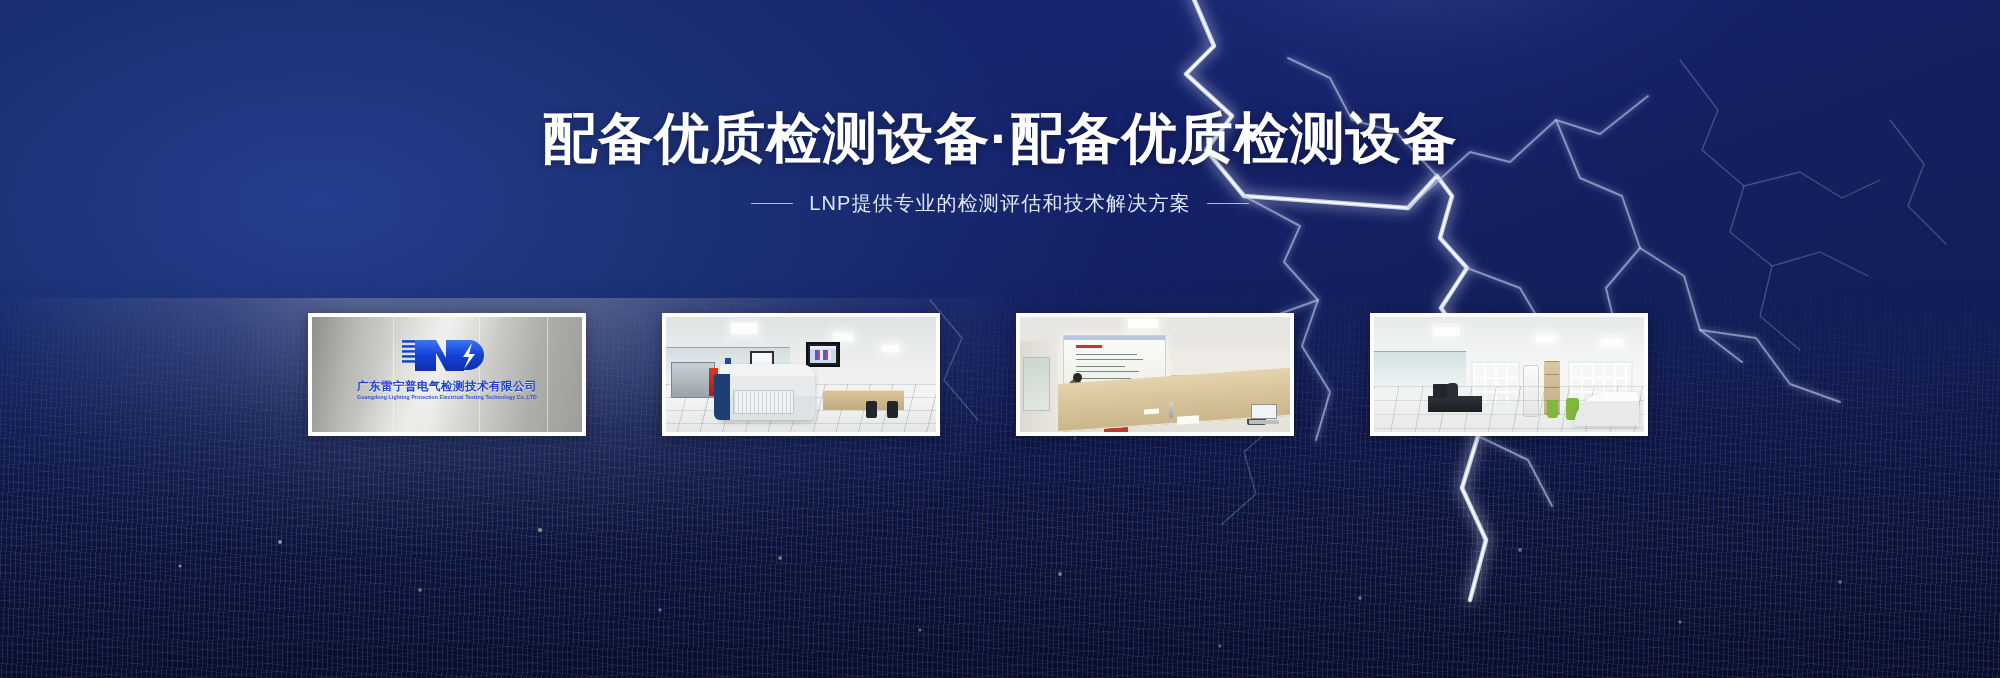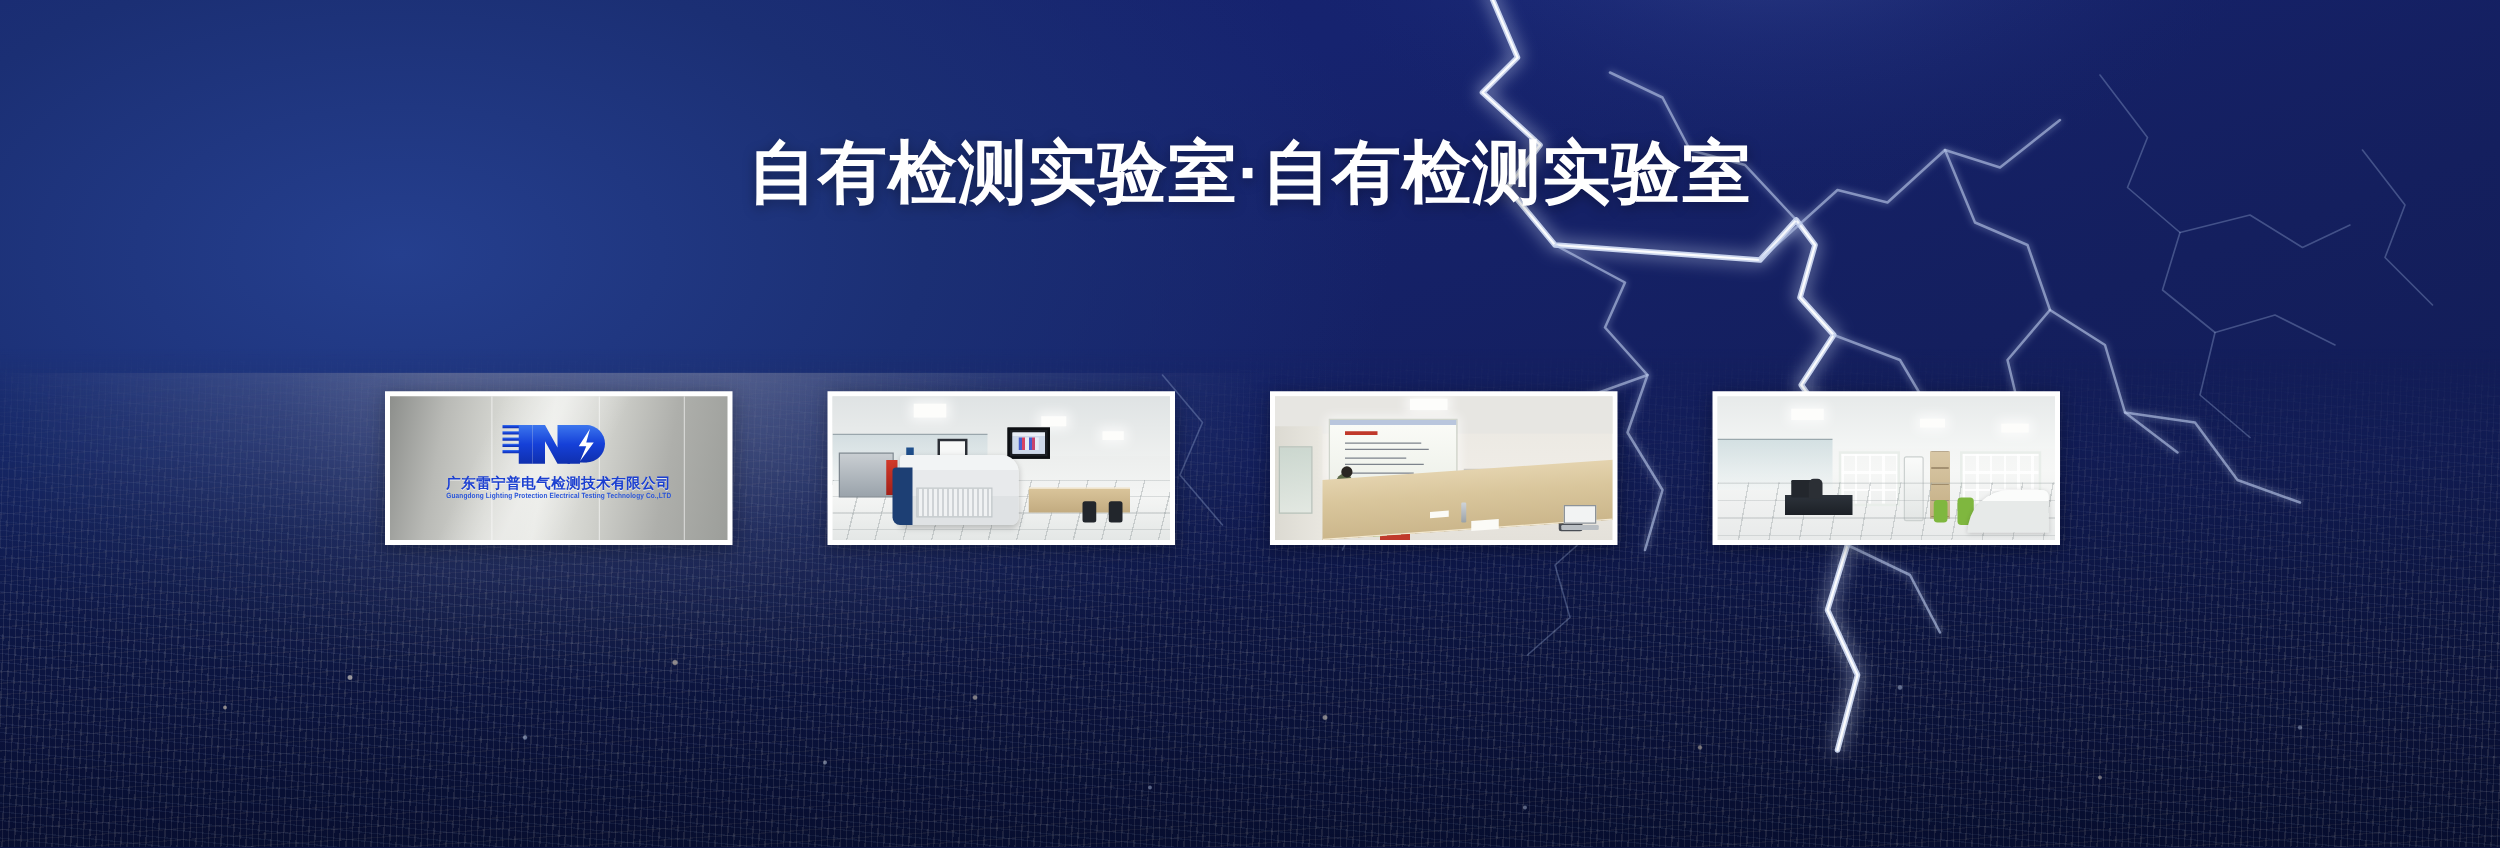--- a/index.html
+++ b/index.html
@@ -379,21 +379,26 @@
       <path d="M1744 186 L1800 172 L1842 198 L1880 180"></path>
       <path d="M1772 266 L1820 252 L1868 276"></path>
       <path d="M1280 420 L1244 452 L1256 494 L1222 524"></path>
       <path d="M1890 120 L1924 164 L1908 206 L1946 244"></path>
       <path d="M930 300 L962 338 L944 380 L978 420"></path>
       <path d="M1060 360 L1092 398 L1074 440"></path>
     </g>
   </svg>
 
   <div class="headline-wrap">
-    <h1 class="headline">自有检测实验室·自有检测实验室</h1>
+    <h1 class="headline">配备优质检测设备·配备优质检测设备</h1>
+    <div class="subline">
+      <span class="rule"></span>
+      <span>LNP提供专业的检测评估和技术解决方案</span>
+      <span class="rule"></span>
+    </div>
   </div>
 
   <div class="cards">
 
     <div class="card">
       <div class="photo ph-logo">
         <span class="seam s1"></span>
         <span class="seam s2"></span>
         <span class="seam s3"></span>
         <span class="sheen"></span>

